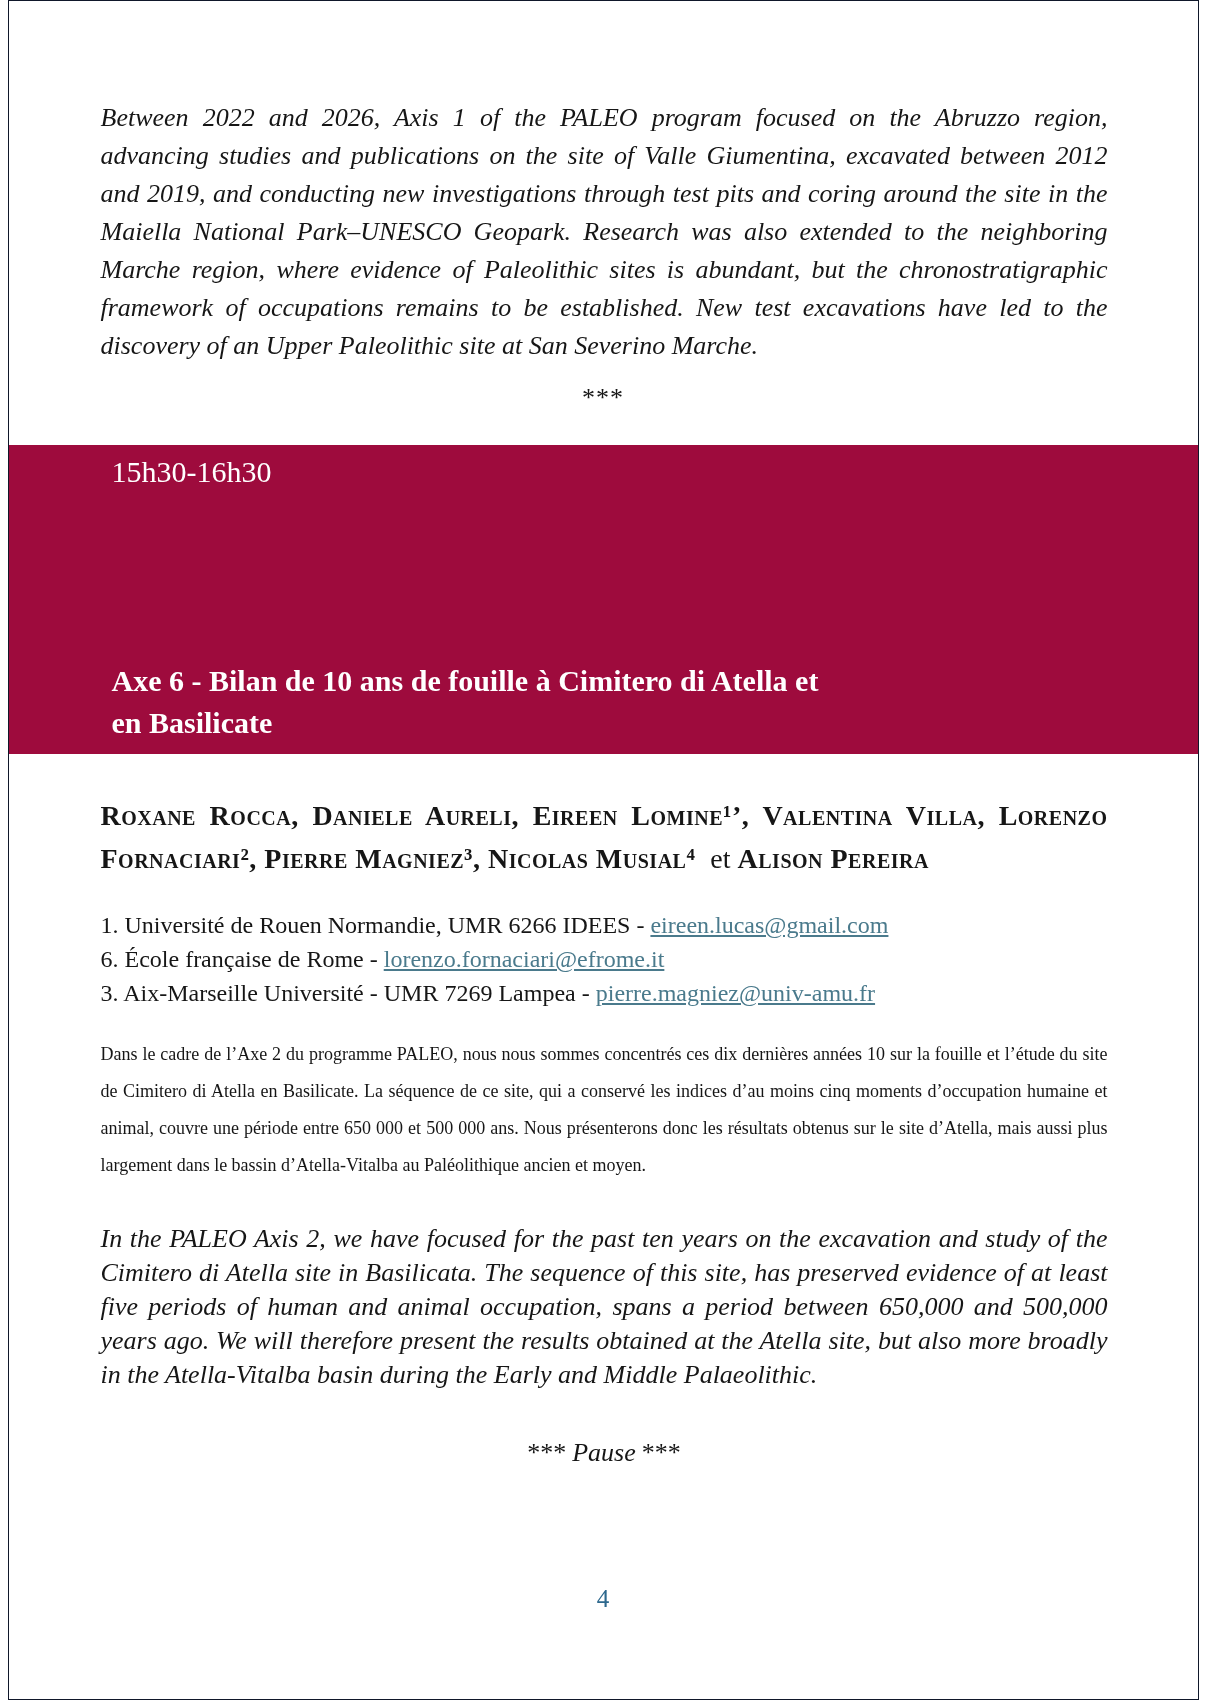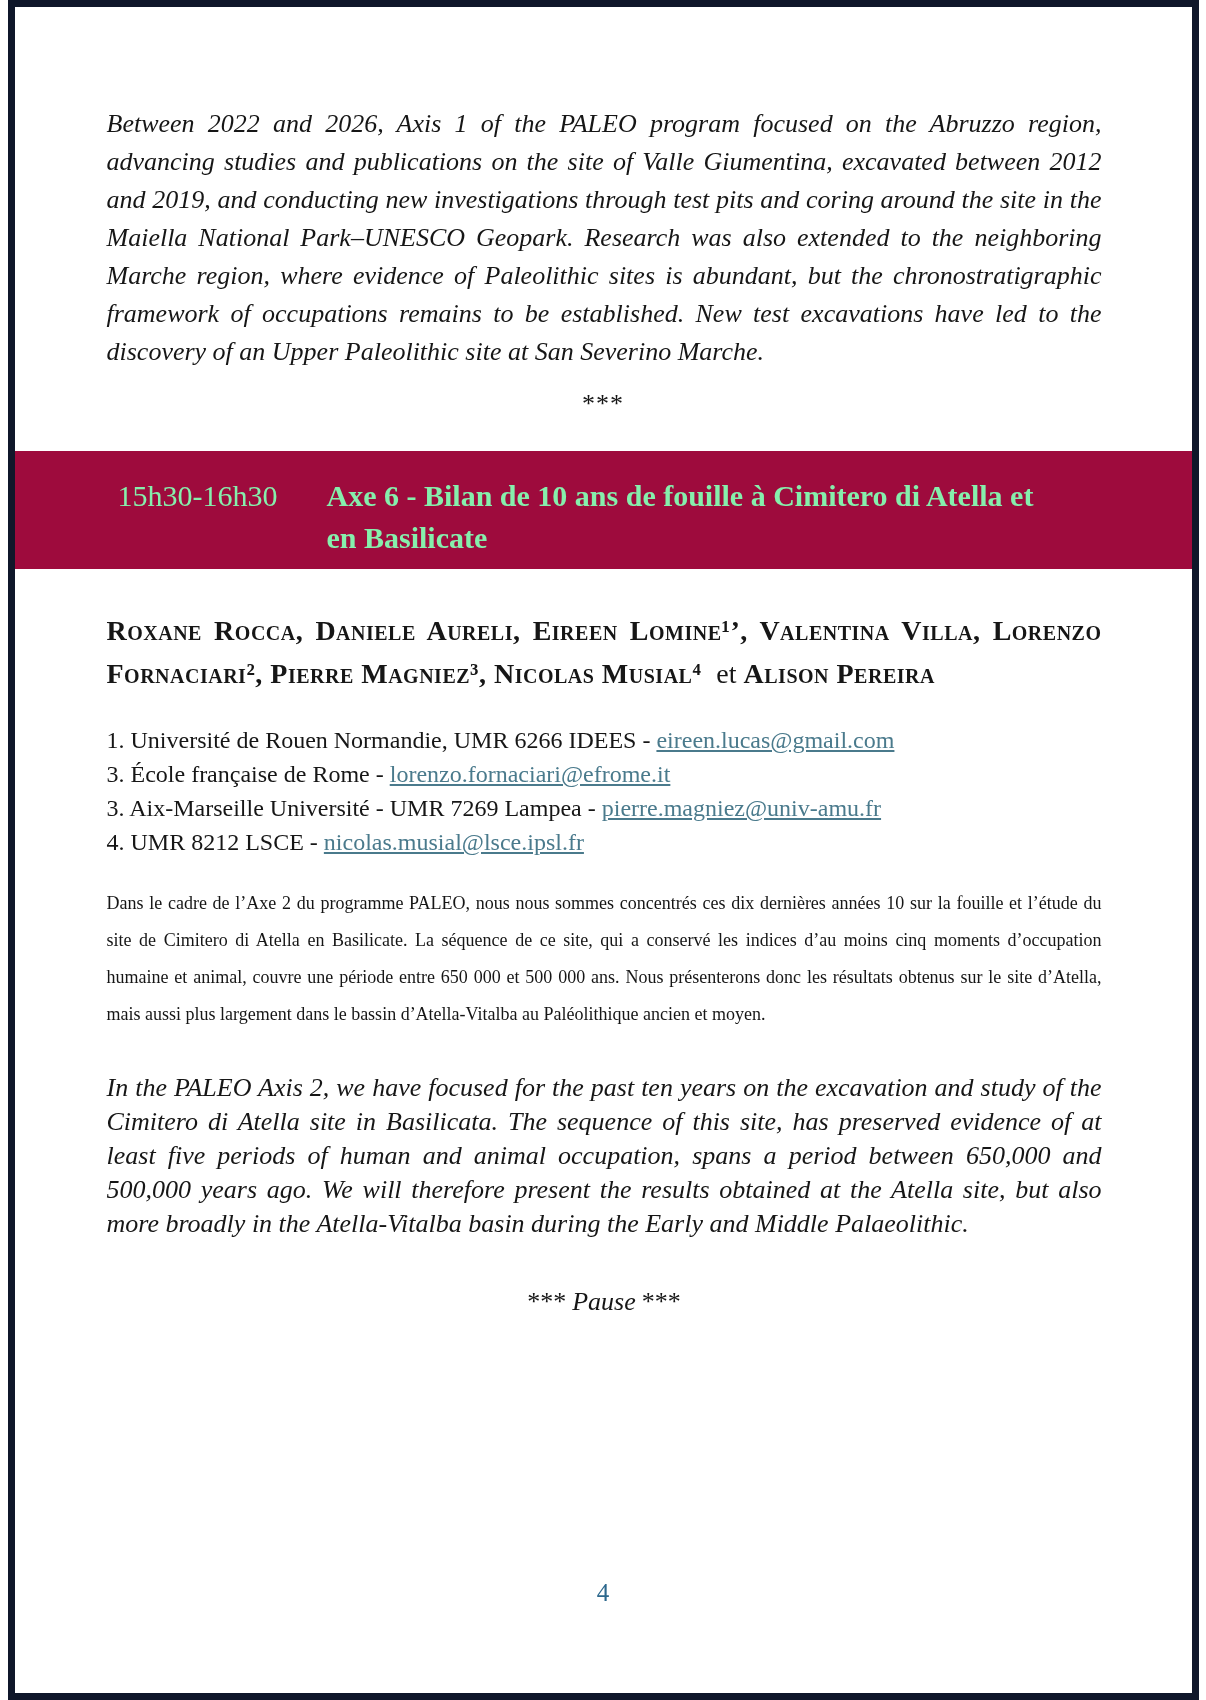--- a/index.html
+++ b/index.html
@@ -9,21 +9,21 @@
     --text: #161616;
   }
   * { box-sizing: border-box; }
   html, body { margin: 0; padding: 0; background: #ffffff; }
   .page {
     position: relative;
     width: 1191px;
     height: 1700px;
     margin: 0 auto;
     background: #ffffff;
-    border: 7px solid #0f172a;
+    border: 1px solid #0f172a;
     font-family: "Liberation Serif", "DejaVu Serif", serif;
     color: var(--text);
     overflow: hidden;
   }
   
   .intro-para {
     margin: 98px 90px 0 92px;
     font-size: 26px;
     line-height: 38px;
     font-style: italic;
@@ -35,25 +35,26 @@
     text-align: center;
     font-size: 26px;
     line-height: 30px;
     letter-spacing: 1px;
   }
   
   .session-banner {
     margin-top: 32px;
     width: 100%;
     background: var(--banner);
-    color: #86efac;
+    color: #ffffff;
     display: flex;
     align-items: flex-start;
-    padding: 24px 40px 10px 103px;
+    padding: 6px 40px 10px 103px;
     min-height: 97px;
+    flex-direction: column;
   }
   .session-time {
     flex: 0 0 209px;
     font-size: 30px;
     line-height: 42px;
     font-weight: 400;
     white-space: nowrap;
   }
   .session-title {
     flex: 1 1 auto;
@@ -135,27 +136,24 @@
 
     <p class="authors-line">
       <span class="smallcaps">Roxane Rocca, Daniele Aureli, Eireen Lomine¹ʼ, Valentina Villa, Lorenzo Fornaciari², Pierre Magniez³, Nicolas Musial⁴</span><span class="connector"> et </span><span class="smallcaps">Alison Pereira</span>
     </p>
 
     <div class="affiliations">
       <div class="affiliation-item">
         <span>1. Université de Rouen Normandie, UMR 6266 IDEES - </span><a class="affiliation-email-link">eireen.lucas@gmail.com</a>
       </div>
       <div class="affiliation-item">
-        <span>3. École française de Rome - </span><a class="affiliation-email-link">lorenzo.fornaciari@efrome.it</a>
+        <span>6. École française de Rome - </span><a class="affiliation-email-link">lorenzo.fornaciari@efrome.it</a>
       </div>
       <div class="affiliation-item">
         <span>3. Aix-Marseille Université - UMR 7269 Lampea - </span><a class="affiliation-email-link">pierre.magniez@univ-amu.fr</a>
-      </div>
-      <div class="affiliation-item">
-        <span>4. UMR 8212 LSCE - </span><a class="affiliation-email-link">nicolas.musial@lsce.ipsl.fr</a>
       </div>
     </div>
 
     <p class="abstract-fr">Dans le cadre de l’Axe 2 du programme PALEO, nous nous sommes concentrés ces dix dernières années 10 sur la fouille et l’étude du site de Cimitero di Atella en Basilicate. La séquence de ce site, qui a conservé les indices d’au moins cinq moments d’occupation humaine et animal, couvre une période entre 650 000 et 500 000 ans. Nous présenterons donc les résultats obtenus sur le site d’Atella, mais aussi plus largement dans le bassin d’Atella-Vitalba au Paléolithique ancien et moyen.</p>
 
     <p class="abstract-en">In the PALEO Axis 2, we have focused for the past ten years on the excavation and study of the Cimitero di Atella site in Basilicata. The sequence of this site, has preserved evidence of at least five periods of human and animal occupation, spans a period between 650,000 and 500,000 years ago. We will therefore present the results obtained at the Atella site, but also more broadly in the Atella-Vitalba basin during the Early and Middle Palaeolithic.</p>
 
     <div class="pause-line">
       <span>***</span><span class="pause-word">Pause</span><span>***</span>
     </div>

